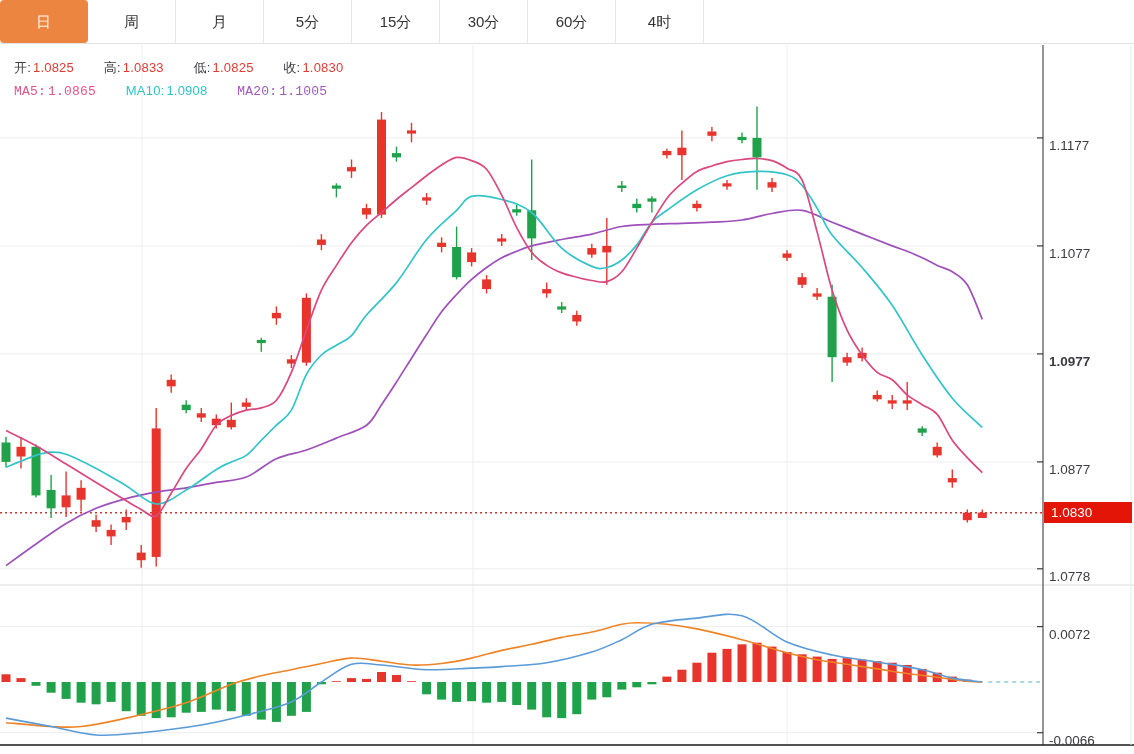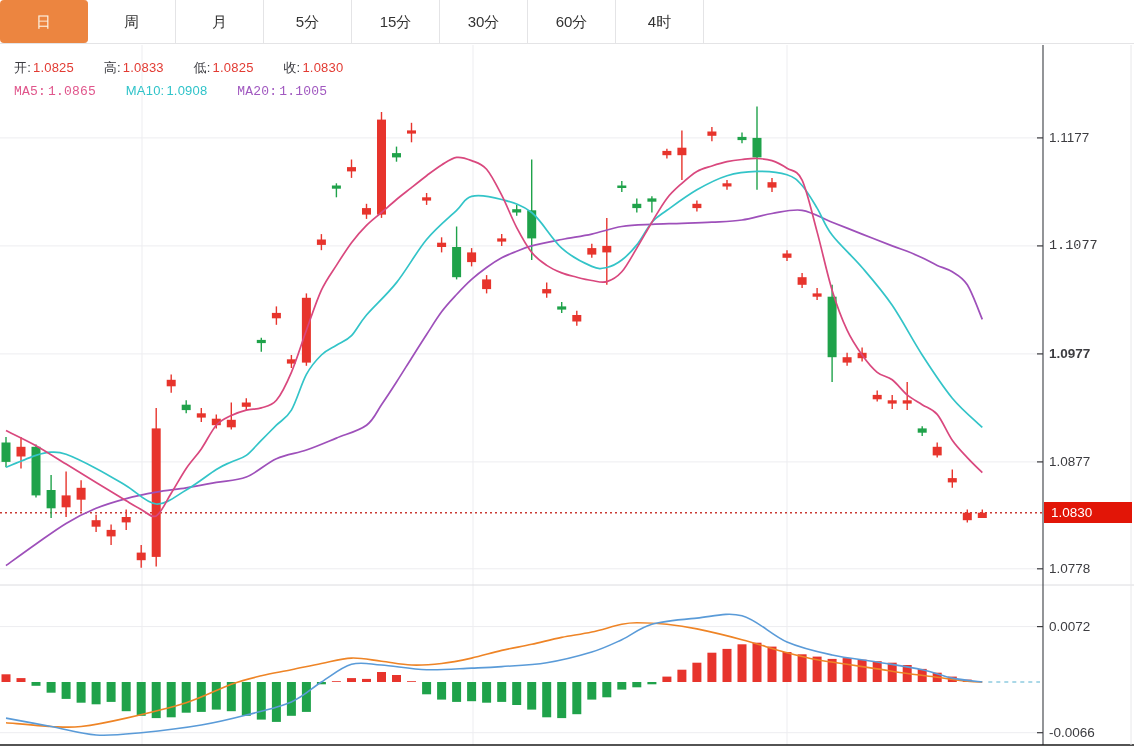--- a/index.html
+++ b/index.html
@@ -10,21 +10,21 @@
           background:#fff;border-bottom:1px solid #e4e4e6;z-index:6;box-sizing:border-box;}
   .tab{width:88px;height:43px;line-height:43px;text-align:center;font-size:15px;color:#333;
        border-right:1px solid #e4e4e6;box-sizing:border-box;cursor:pointer;background:#fff;}
   .tab.active{background:#ec8540;color:#fdf6e8;border-radius:4px;border-right:1px solid #ec8540;}
   .hdr{position:absolute;left:14px;z-index:5;font-size:13px;white-space:nowrap;letter-spacing:0.2px;}
   .hdr span{margin-right:2px;}
   .gap{display:inline-block;width:22px;}
   .lblk{color:#3b3b40;} .vred{color:#e23b33;}
   .pink{color:#e0558b;font-family:Liberation Mono, monospace;} .cyan{color:#2fc3c9;} .purp{color:#a159c0;font-family:Liberation Mono, monospace;}
   .mred{color:#e23b33;} .mblue{color:#5a9bd8;} .morng{color:#ee8426;}
-  .axis-label{position:absolute;left:1049px;font-size:13.5px;color:#3c3c40;z-index:5;}
+  .axis-label{position:absolute;left:1049px;font-size:13.5px;color:#3c3c40;z-index:5;margin-top:8px;}
   .price-tag{position:absolute;left:1044px;width:88px;height:21px;background:#e21507;color:#fff;
              font-size:13.5px;line-height:21px;padding-left:7px;box-sizing:border-box;z-index:6;}
 </style>
 </head>
 <body>
 
 <div class="app">
   <svg id="chart-svg" width="1134" height="754">
       <line x1="0" y1="137.9" x2="1043" y2="137.9" stroke="#ededf0" stroke-width="1"></line>
       <line x1="0" y1="245.9" x2="1043" y2="245.9" stroke="#ededf0" stroke-width="1"></line>
@@ -275,20 +275,20 @@
   <div class="hdr" style="top:83px">
     <span class="pink">MA5:</span><span class="pink">1.0865</span><span class="gap"></span>
     <span class="cyan">MA10:</span><span class="cyan">1.0908</span><span class="gap"></span>
     <span class="purp">MA20:</span><span class="purp">1.1005</span>
   </div>
 
 
   <div class="price-tag" id="price-tag" style="top: 502.2px;">1.0830</div>
   <div id="axis-layer">
       <div class="axis-label" style="top: 129.9px;">1.1177</div>
-      <div class="axis-label" style="top: 237.9px; font-family: Liberation Mono, monospace;">1.1077</div>
+      <div class="axis-label" style="top: 237.9px;">1.1077</div>
       <div class="axis-label" style="top: 345.9px; font-weight: bold;">1.0977</div>
       <div class="axis-label" style="top: 453.9px; text-align: right;">1.0877</div>
       <div class="axis-label" style="top: 560.8px;">1.0778</div>
       <div class="axis-label" style="top: 618.6px;">0.0072</div>
       <div class="axis-label" style="top: 724.7px;">-0.0066</div>
     </div>
 </div>
 
 </body></html>

